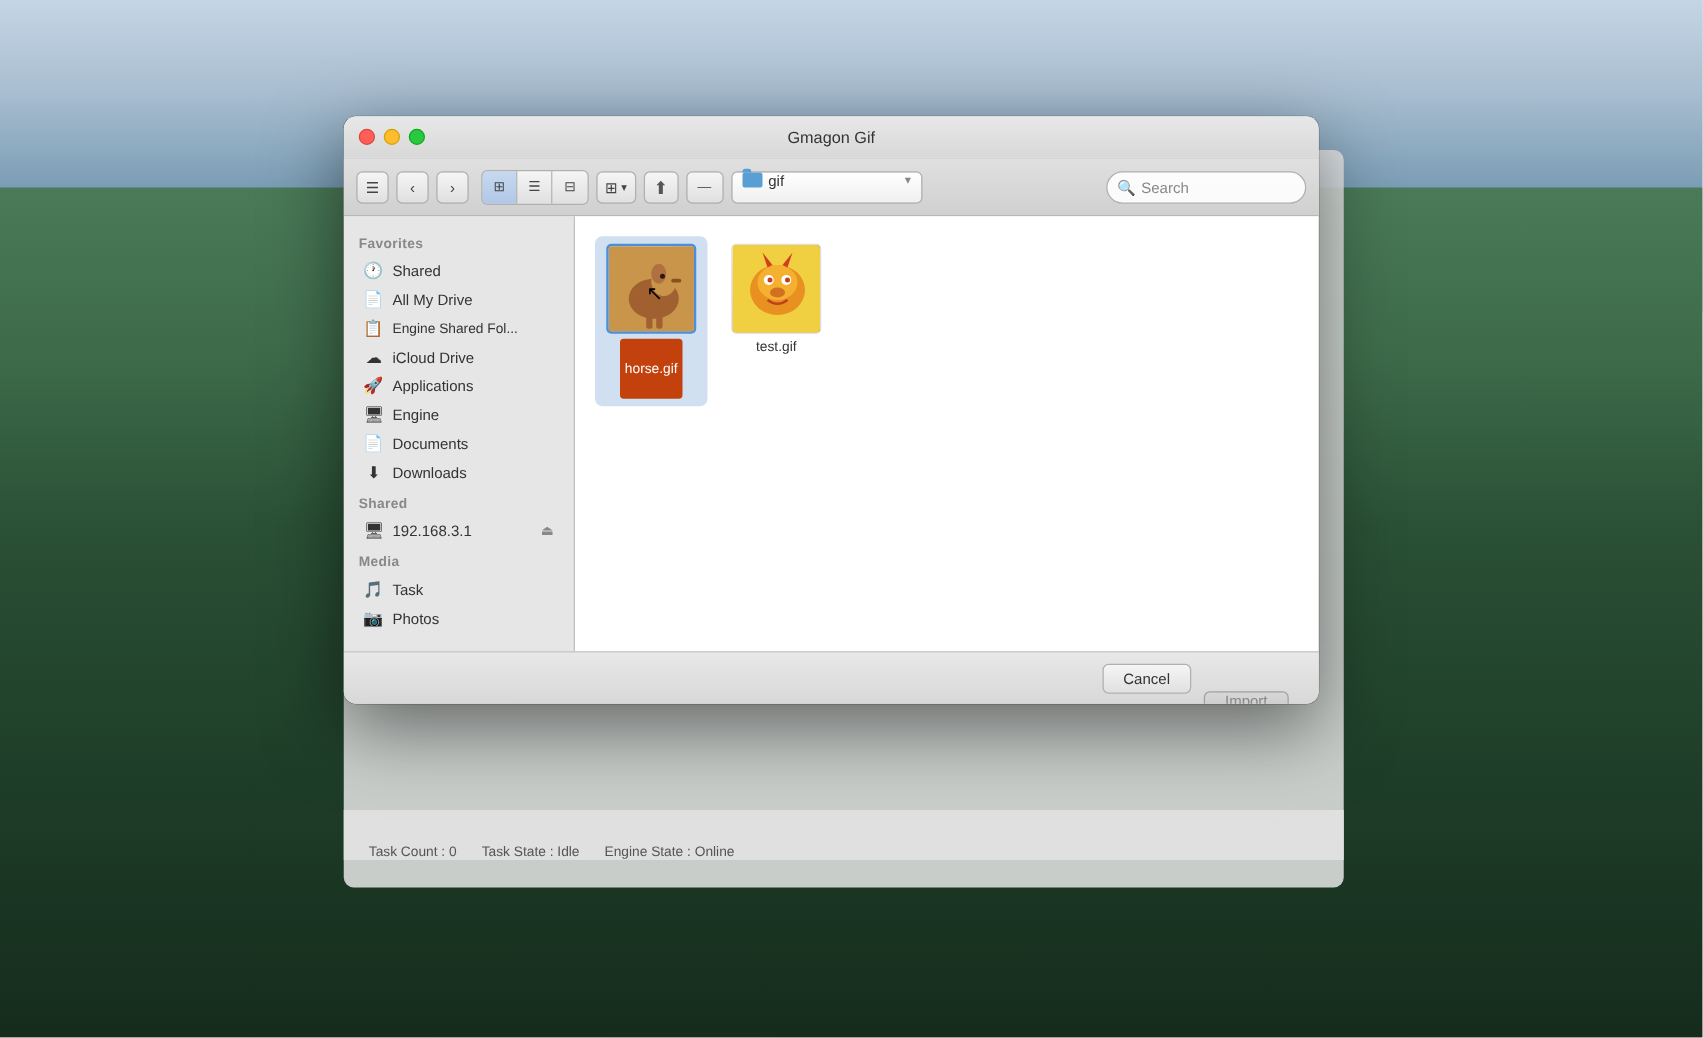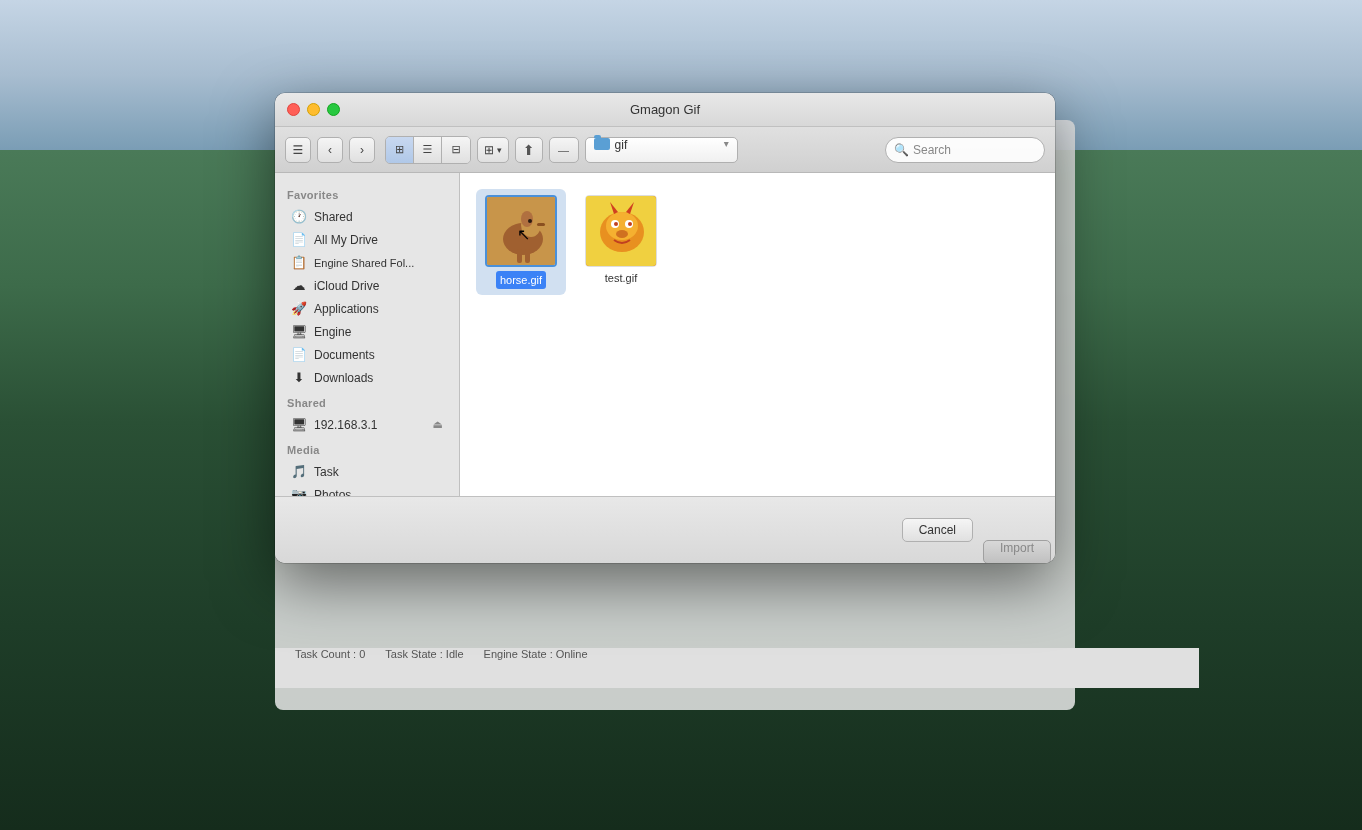--- a/index.html
+++ b/index.html
@@ -322,24 +322,24 @@
     .file-name {
       font-size: 11px;
       text-align: center;
       color: #333;
       max-width: 85px;
       word-break: break-all;
       line-height: 1.3;
     }
 
     .file-name.selected-name {
-      background: #3b82f6;
+      background: #c2410c;
       color: white;
       border-radius: 3px;
-      padding: 2px 4px;
+      padding: 17px 4px;
     }
 
     
     .thumb-dark {
       width: 100%;
       height: 100%;
       background: #1a1a2e;
     }
 
     .thumb-horse {
@@ -357,27 +357,27 @@
     }
 
     .thumb-portrait {
       width: 100%;
       height: 100%;
       background: linear-gradient(180deg, #8a6a5a 0%, #c8987a 40%, #d8a888 70%, #2a1a10 100%);
     }
 
     
     .action-bar {
-      height: 67px;
+      height: 42px;
       background: linear-gradient(180deg, #e8e8e8 0%, #d8d8d8 100%);
       border-top: 1px solid #c0c0c0;
       display: flex;
       align-items: center;
       justify-content: flex-end;
-      padding: 0 4px;
+      padding: 0 24px;
       gap: 10px;
     }
 
     .btn-cancel {
       height: 24px;
       padding: 0 16px;
       background: linear-gradient(180deg, #f5f5f5 0%, #e0e0e0 100%);
       border: 1px solid #b0b0b0;
       border-radius: 5px;
       font-size: 12px;
@@ -398,26 +398,26 @@
       cursor: not-allowed;
       display: flex;
       margin-top: 44px;
     }
 
     
     .app-bottom-bar {
       position: absolute;
       left: 275px;
       top: 648px;
-      width: 924px;
+      width: 800px;
       height: 40px;
       background: #e0e0e0;
       z-index: 2;
       display: flex;
-      align-items: flex-start;
+      align-items: flex-end;
       padding: 0 20px;
       gap: 20px;
       font-size: 11px;
       color: #555;
     }
 
     
     .cursor-pointer {
       position: absolute;
       top: 50%;

